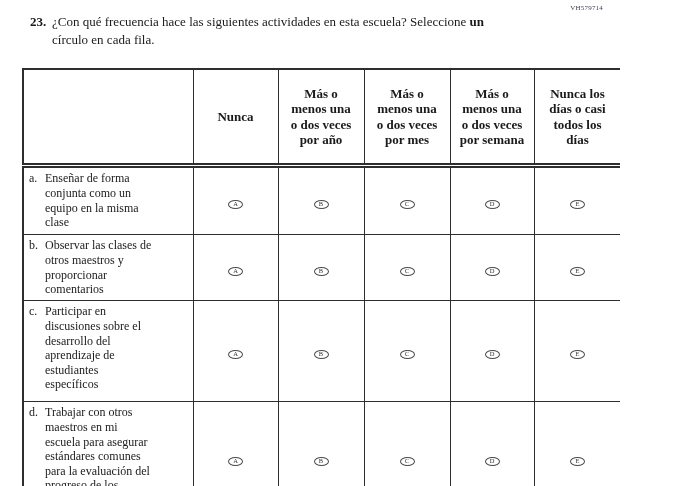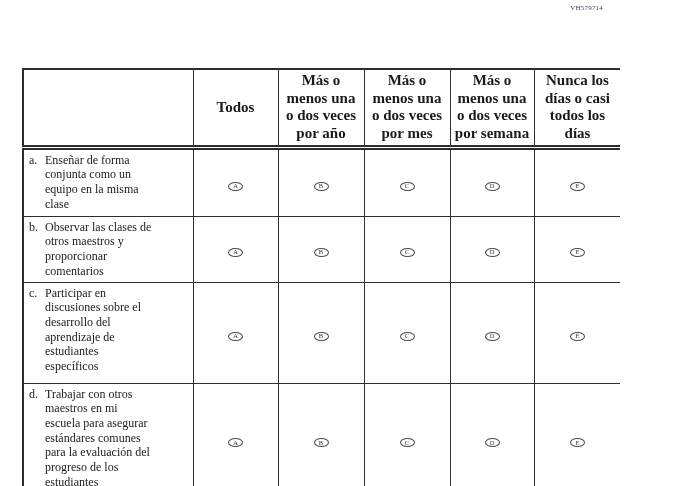--- a/index.html
+++ b/index.html
@@ -46,27 +46,27 @@
     width: 643px;
   }
   table.survey, table.survey th, table.survey td {
     border: 1.5px solid #2e2e2e;
   }
   table.survey { border-width: 2px; }
   table.survey thead th {
     border-bottom: 5px double #2e2e2e;
   }
   th.col-header {
-    font-size: 15px;
+    font-size: 13px;
     font-weight: bold;
     text-align: center;
     vertical-align: middle;
     line-height: 1.18;
     white-space: pre-line;
-    padding: 2px 1px;
+    padding: 16px 1px;
   }
   td.label-cell {
     vertical-align: top;
     padding: 3px 2px 2px 5px;
     font-size: 12px;
     line-height: 1.22;
   }
   .label-wrap { display: flex; }
   .row-letter { flex: 0 0 16px; }
   .row-text { flex: 1; white-space: pre-line; }
@@ -105,35 +105,39 @@
   tr.row-c  { height: 101px; }
   tr.row-d  { height: 113px; }
 </style>
 </head>
 <body>
 
 <div class="page">
 
   <div class="doc-code">VH579714</div>
 
+  <div class="question">
+    <span class="qnum">23.</span>
+    <span class="qtext"><span>¿Con qué frecuencia hace las siguientes actividades en esta escuela? Seleccione </span><b>un</b><br><span>círculo en cada fila.</span></span>
+  </div>
 
   <table class="survey">
     <colgroup>
       <col style="width:170px">
       <col style="width:85px">
       <col style="width:86px">
       <col style="width:86px">
       <col style="width:84px">
       <col style="width:87px">
       <col style="width:45px">
     </colgroup>
     <thead>
       <tr class="hdr">
         <th class="col-header"></th>
-        <th class="col-header">Todos</th>
+        <th class="col-header">Nunca</th>
         <th class="col-header">Más o
 menos una
 o dos veces
 por año</th>
         <th class="col-header">Más o
 menos una
 o dos veces
 por mes</th>
         <th class="col-header">Más o
 menos una

